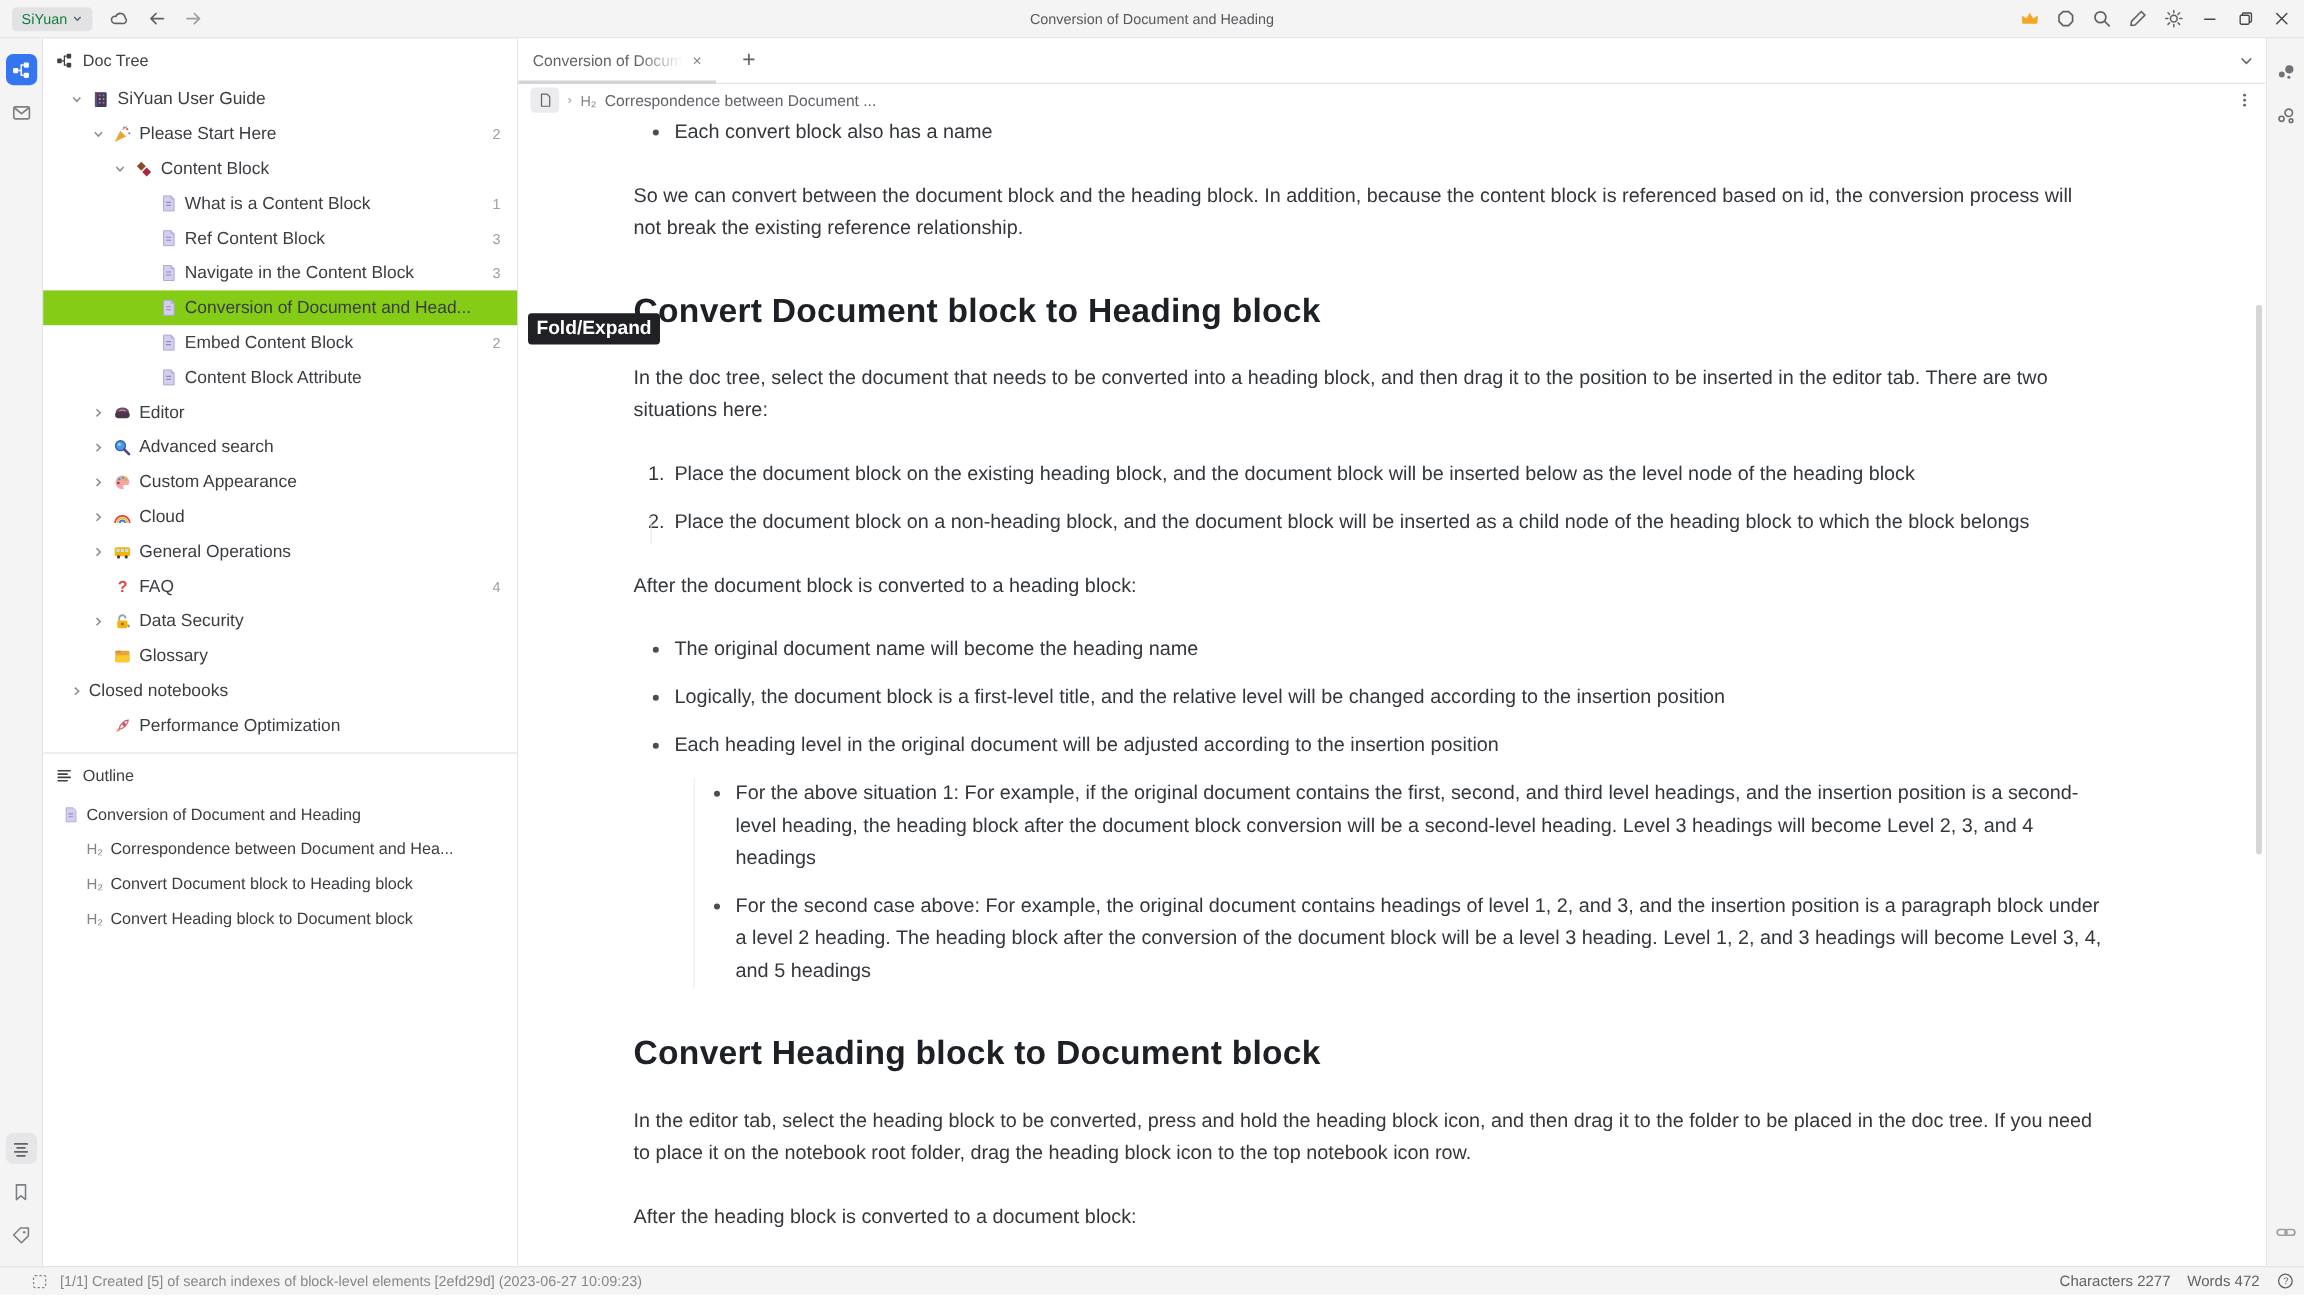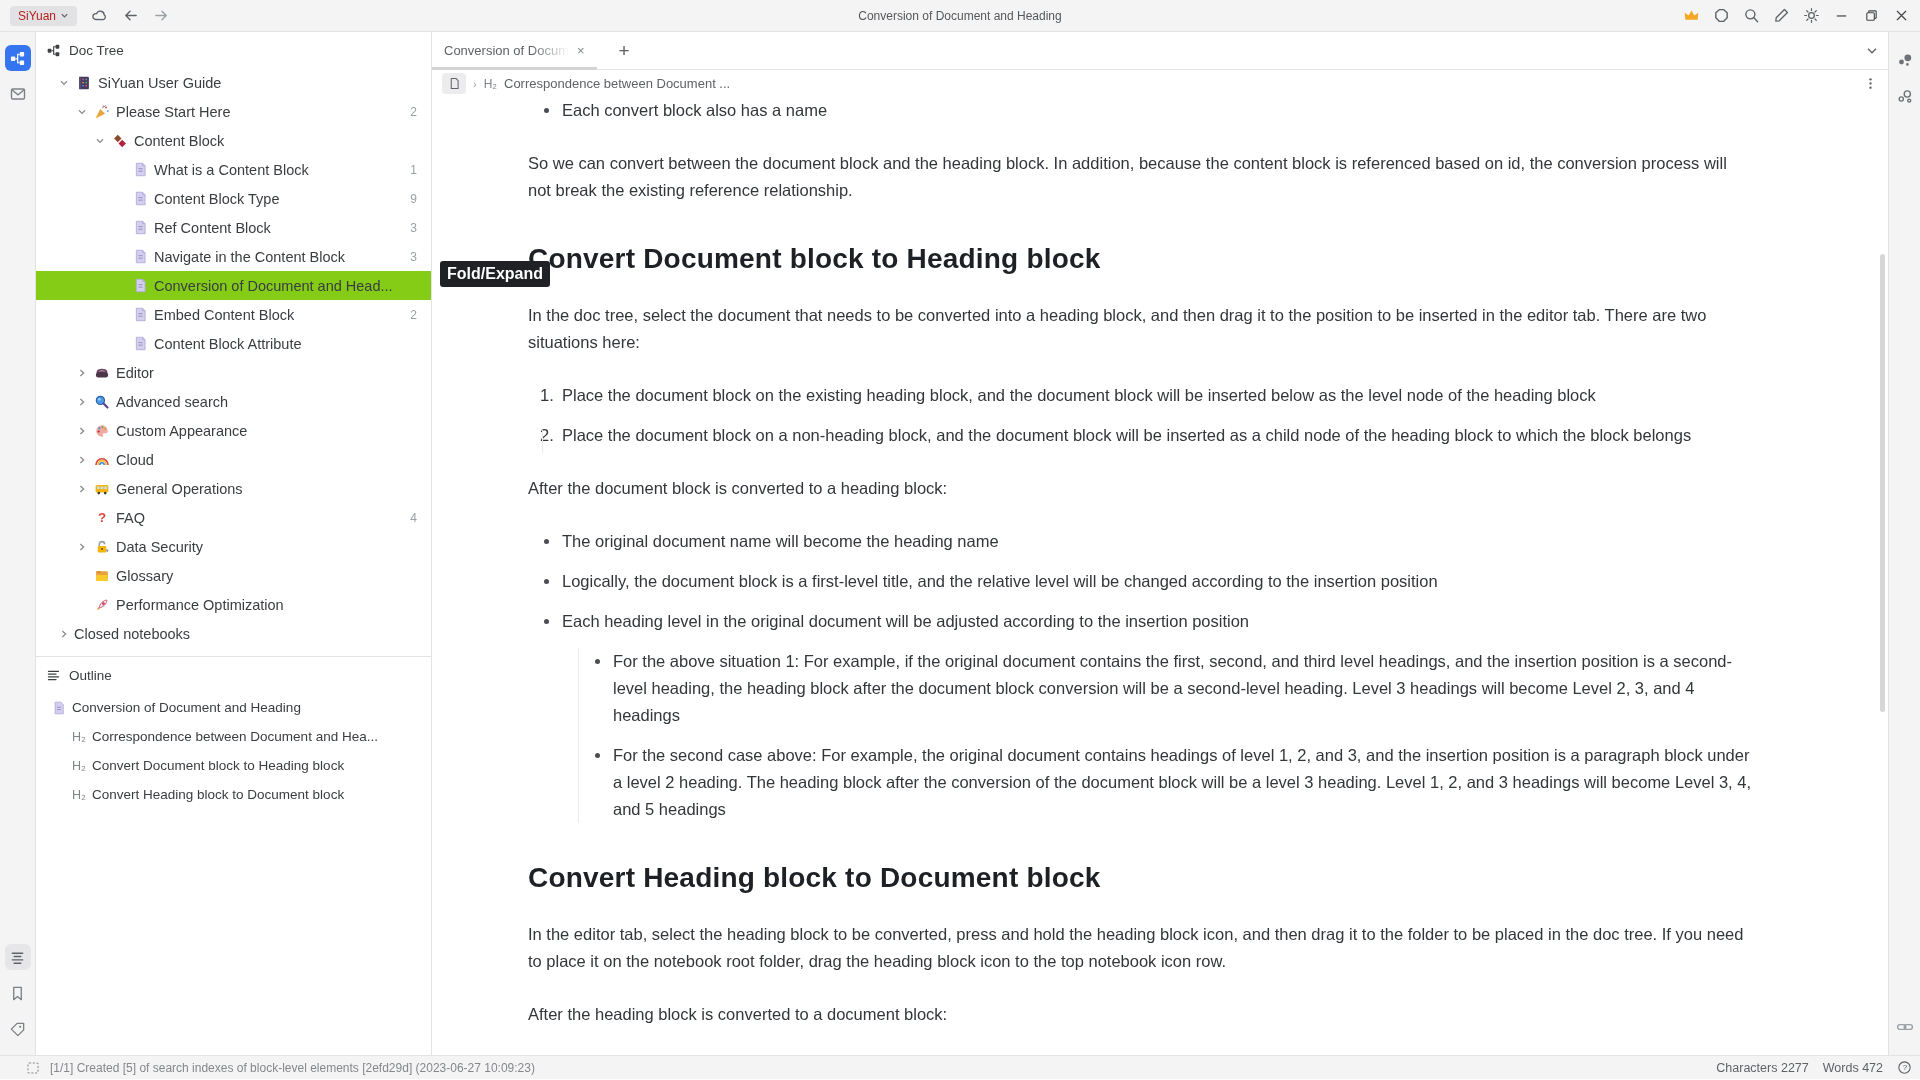--- a/index.html
+++ b/index.html
@@ -3,21 +3,21 @@
 <meta charset="utf-8">
 <style>
   * { margin:0; padding:0; box-sizing:border-box; }
   html,body { width:1920px; height:1080px; overflow:hidden; background:#fff;
     font-family:"Liberation Sans","DejaVu Sans",sans-serif; color:#202124; }
 
   
   .titlebar { position:relative; height:32px; background:#f4f4f5; border-bottom:1px solid #e3e3e6;
     display:flex; align-items:center; padding:0 10px; }
   .tb-left { display:flex; align-items:center; gap:14px; }
-  .app-btn { background:#e2e2e4; border-radius:4px; padding:3px 8px; font-size:12px; color:#b91c1c;
+  .app-btn { background:#e2e2e4; border-radius:4px; padding:3px 8px; font-size:12px; color:#15803d;
     display:flex; align-items:center; gap:4px; cursor:default; }
   .tb-title { position:absolute; left:0; right:0; text-align:center; font-size:12px; color:#55585c; pointer-events:none; }
   .tb-right { margin-left:auto; display:flex; align-items:center; gap:13px; z-index:2; }
   .ticon16 { width:17px; height:17px; display:inline-block; }
   .winbtn { width:17px; height:17px; display:inline-flex; align-items:center; justify-content:center; }
 
   
   .app-body { display:flex; height:1023px; }
   .dock { width:36px; background:#f4f4f5; display:flex; flex-direction:column; align-items:center; }
   .dock-left { border-right:1px solid #e3e3e6; padding:8px 0; }
@@ -289,32 +289,20 @@
             <svg width="15" height="15" viewBox="0 0 18 18">
               <path d="M4 1.5h7.5l3 3V16.5H4z" fill="#d4cfec" stroke="#b0a8da" stroke-width="1"></path>
               <path d="M11.5 1.5v3h3" fill="none" stroke="#b0a8da" stroke-width="1"></path>
               <path d="M6.5 8h5M6.5 11h5" stroke="#938ac2" stroke-width="1.1"></path>
             </svg>
           </span>
         <span class="tlabel">What is a Content Block</span>
         <span class="tcount">1</span>
       </div>
 
-      <div class="trow lvl3">
-        <span class="chev none"></span>
-        <span class="ticon">
-            <svg width="15" height="15" viewBox="0 0 18 18">
-              <path d="M4 1.5h7.5l3 3V16.5H4z" fill="#d4cfec" stroke="#b0a8da" stroke-width="1"></path>
-              <path d="M11.5 1.5v3h3" fill="none" stroke="#b0a8da" stroke-width="1"></path>
-              <path d="M6.5 8h5M6.5 11h5" stroke="#938ac2" stroke-width="1.1"></path>
-            </svg>
-          </span>
-        <span class="tlabel">Content Block Type</span>
-        <span class="tcount">9</span>
-      </div>
 
       <div class="trow lvl3">
         <span class="chev none"></span>
         <span class="ticon">
             <svg width="15" height="15" viewBox="0 0 18 18">
               <path d="M4 1.5h7.5l3 3V16.5H4z" fill="#d4cfec" stroke="#b0a8da" stroke-width="1"></path>
               <path d="M11.5 1.5v3h3" fill="none" stroke="#b0a8da" stroke-width="1"></path>
               <path d="M6.5 8h5M6.5 11h5" stroke="#938ac2" stroke-width="1.1"></path>
             </svg>
           </span>
@@ -499,42 +487,42 @@
             <svg width="16" height="16" viewBox="0 0 18 18">
               <rect x="2.4" y="3.6" width="13.2" height="11" rx="1.4" fill="#e8a33d"></rect>
               <path d="M2.4 5.4h5.2V3.6H3.8a1.4 1.4 0 0 0-1.4 1.4z" fill="#d08c2a"></path>
               <rect x="2.4" y="8" width="13.2" height="6.6" rx="1.2" fill="#fbc92c"></rect>
             </svg>
           </span>
         <span class="tlabel">Glossary</span>
         <span class="tcount"></span>
       </div>
 
+      <div class="trow lvl0">
+        <span class="chev">
+            <svg width="10" height="10" viewBox="0 0 10 10">
+              <path d="M3.4 2l3.2 3-3.2 3" fill="none" stroke="#8a8d91" stroke-width="1.3"></path>
+            </svg>
+          </span>
+        <span class="tlabel">Closed notebooks</span>
+        <span class="tcount"></span>
+      </div>
+
       <div class="trow lvl1">
         <span class="chev none"></span>
         <span class="ticon">
             <svg width="16" height="16" viewBox="0 0 18 18">
               <g transform="rotate(45 9 9)">
                 <path d="M9 1.2c2.8 2.8 2.8 9.2 0 12-2.8-2.8-2.8-9.2 0-12z" fill="#eef1f5" stroke="#cf5068" stroke-width="1"></path>
                 <circle cx="9" cy="6.8" r="1.7" fill="#cf5068"></circle>
                 <path d="M7.6 13.4L9 17l1.4-3.6z" fill="#f08b2d"></path>
               </g>
             </svg>
           </span>
         <span class="tlabel">Performance Optimization</span>
-        <span class="tcount"></span>
-      </div>
-
-      <div class="trow lvl0">
-        <span class="chev">
-            <svg width="10" height="10" viewBox="0 0 10 10">
-              <path d="M3.4 2l3.2 3-3.2 3" fill="none" stroke="#8a8d91" stroke-width="1.3"></path>
-            </svg>
-          </span>
-        <span class="tlabel">Closed notebooks</span>
         <span class="tcount"></span>
       </div>
     </div>
 
     <div class="outline-sec">
       <div class="panel-header">
         <svg width="15" height="15" viewBox="0 0 18 18">
             <g stroke="#3c4043" stroke-width="1.6" stroke-linecap="round">
               <path d="M3 4h12M3 7.3h9M3 10.6h12M3 13.9h9"></path>
             </g>

